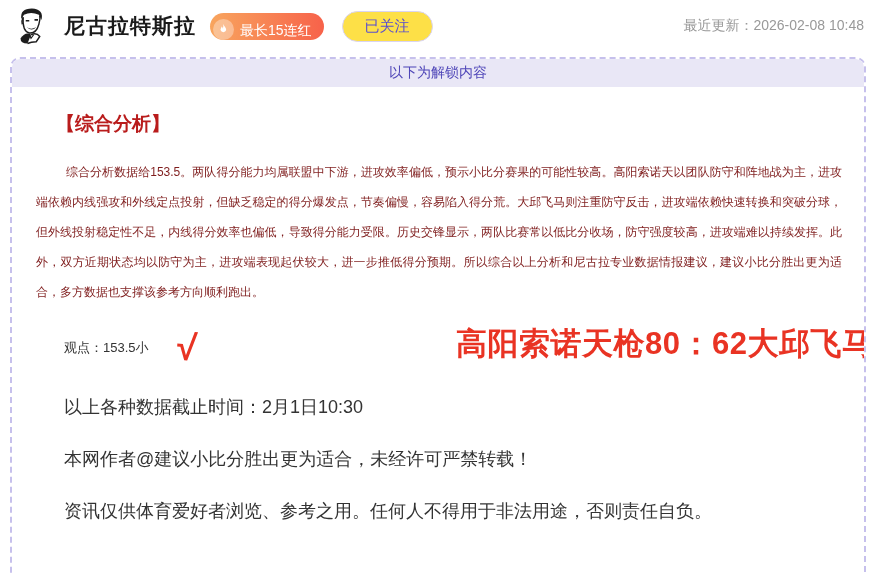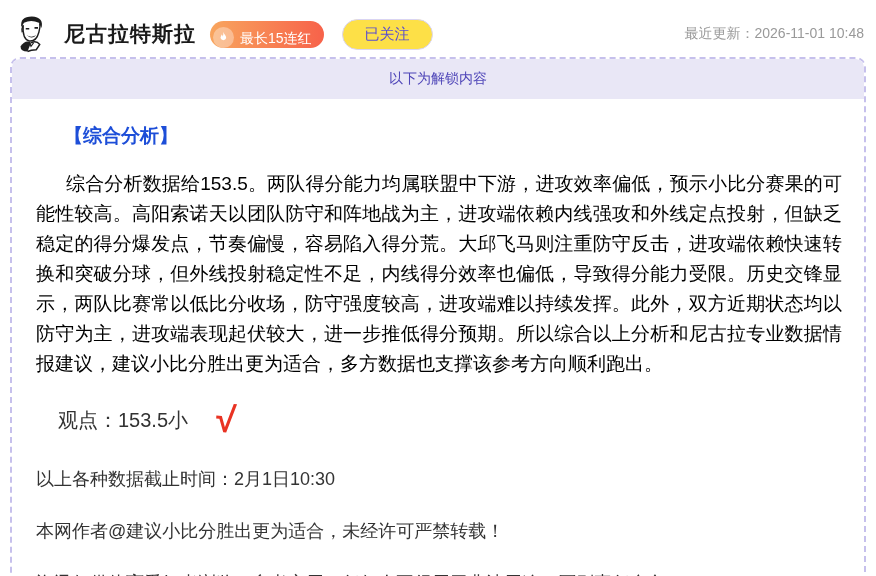--- a/index.html
+++ b/index.html
@@ -5,21 +5,21 @@
   * { margin: 0; padding: 0; box-sizing: border-box; }
   html, body {
     width: 876px; height: 576px;
     background: #ffffff;
     overflow: hidden;
     font-family: "Liberation Sans", "DejaVu Sans", sans-serif;
   }
 
   
   .topbar {
-    position: absolute; left: 0; top: 8px; width: 876px; height: 52px;
+    position: absolute; left: 0; top: 0; width: 876px; height: 52px;
     display: flex; align-items: center;
     padding: 0 10px;
   }
   .avatar {
     width: 42px; height: 42px; flex: 0 0 42px;
     margin-right: 12px;
     display: flex; align-items: center; justify-content: center;
   }
   .author-name {
     font-size: 21px; font-weight: bold; color: #1a1a1a;
@@ -62,68 +62,69 @@
   
   .unlock-box {
     position: absolute; left: 10px; top: 57px;
     width: 856px; height: 640px;
     border: 2px dashed #c6c0ec;
     border-radius: 10px;
     background: #ffffff;
     overflow: hidden;
   }
   .unlock-banner {
-    height: 40px;
+    height: 28px;
     background: #e9e7f6;
     border-radius: 8px 8px 0 0;
     display: flex; align-items: center; justify-content: center;
     color: #4f46b8; font-size: 14px;
   }
   .article {
     padding: 24px 22px 0 24px;
     color: #333333;
   }
   .section-title {
-    font-size: 19px; font-weight: bold; color: #1d4ed8;
-    margin: 0 0 20px 28px;
+    font-size: 19px; font-weight: bold; color: #b91c1c;
+    margin: 0 0 20px 20px;
   }
   .analysis-text {
-    font-size: 19px; line-height: 30px; color: #000000;
+    font-size: 12px; line-height: 30px; color: #7f1d1d;
     text-align: justify;
     text-indent: 30px;
   }
   .viewpoint-row {
     position: relative;
     margin-top: 20px;
     height: 42px;
     display: flex; align-items: center;
   }
   .viewpoint-text {
-    font-size: 20px; color: #333333;
-    margin-left: 22px;
+    font-size: 13px; color: #333333;
+    margin-left: 28px;
   }
   .red-check {
     color: #e93323;
     font-size: 36px; font-weight: bold;
     margin-left: 28px;
     transform: rotate(4deg);
     line-height: 1;
   }
   .result-overlay {
     position: absolute;
     left: 420px; top: -4px;
     font-size: 31px; font-weight: bold;
     color: #e93323;
     white-space: nowrap;
     letter-spacing: 0.5px;
   }
   .meta-line {
     font-size: 18px; color: #333333;
     margin-top: 24px;
     line-height: 28px;
+    margin-left: 28px;
   }
 
   svg { display: block; }
 </style>
 </head>
 <body>
 
 <div class="topbar">
 
   <div class="avatar">
@@ -146,36 +147,37 @@
     <span class="flame-circle">
       <svg width="13" height="13" viewBox="0 0 24 24">
         <path d="M12 2 C13 7 17 8 17 13 A5.5 5.5 0 0 1 6.5 13 C6.5 10 8 9 8.5 6.5 C10 8 10.5 9 10.5 10.5 C12 8 11.5 5 12 2 Z" fill="#ffffff"></path>
       </svg>
     </span>
     <span>最长15连红</span>
   </div>
 
   <button class="follow-btn">已关注</button>
 
-  <div class="update-info">最近更新：2026-11-01 10:48</div>
+  <div class="update-info">最近更新：2026-02-08 10:48</div>
 </div>
 
 <div class="unlock-box">
 
   <div class="unlock-banner">以下为解锁内容</div>
 
   <div class="article">
 
     <h3 class="section-title">【综合分析】</h3>
 
     <p class="analysis-text">综合分析数据给153.5。两队得分能力均属联盟中下游，进攻效率偏低，预示小比分赛果的可能性较高。高阳索诺天以团队防守和阵地战为主，进攻端依赖内线强攻和外线定点投射，但缺乏稳定的得分爆发点，节奏偏慢，容易陷入得分荒。大邱飞马则注重防守反击，进攻端依赖快速转换和突破分球，但外线投射稳定性不足，内线得分效率也偏低，导致得分能力受限。历史交锋显示，两队比赛常以低比分收场，防守强度较高，进攻端难以持续发挥。此外，双方近期状态均以防守为主，进攻端表现起伏较大，进一步推低得分预期。所以综合以上分析和尼古拉专业数据情报建议，建议小比分胜出更为适合，多方数据也支撑该参考方向顺利跑出。</p>
 
     <div class="viewpoint-row">
       <span class="viewpoint-text">观点：153.5小</span>
       <span class="red-check">√</span>
+      <span class="result-overlay">高阳索诺天枪80：62大邱飞马</span>
     </div>
 
     <p class="meta-line">以上各种数据截止时间：2月1日10:30</p>
 
     <p class="meta-line">本网作者@建议小比分胜出更为适合，未经许可严禁转载！</p>
 
     <p class="meta-line">资讯仅供体育爱好者浏览、参考之用。任何人不得用于非法用途，否则责任自负。</p>
 
   </div>
 </div>

